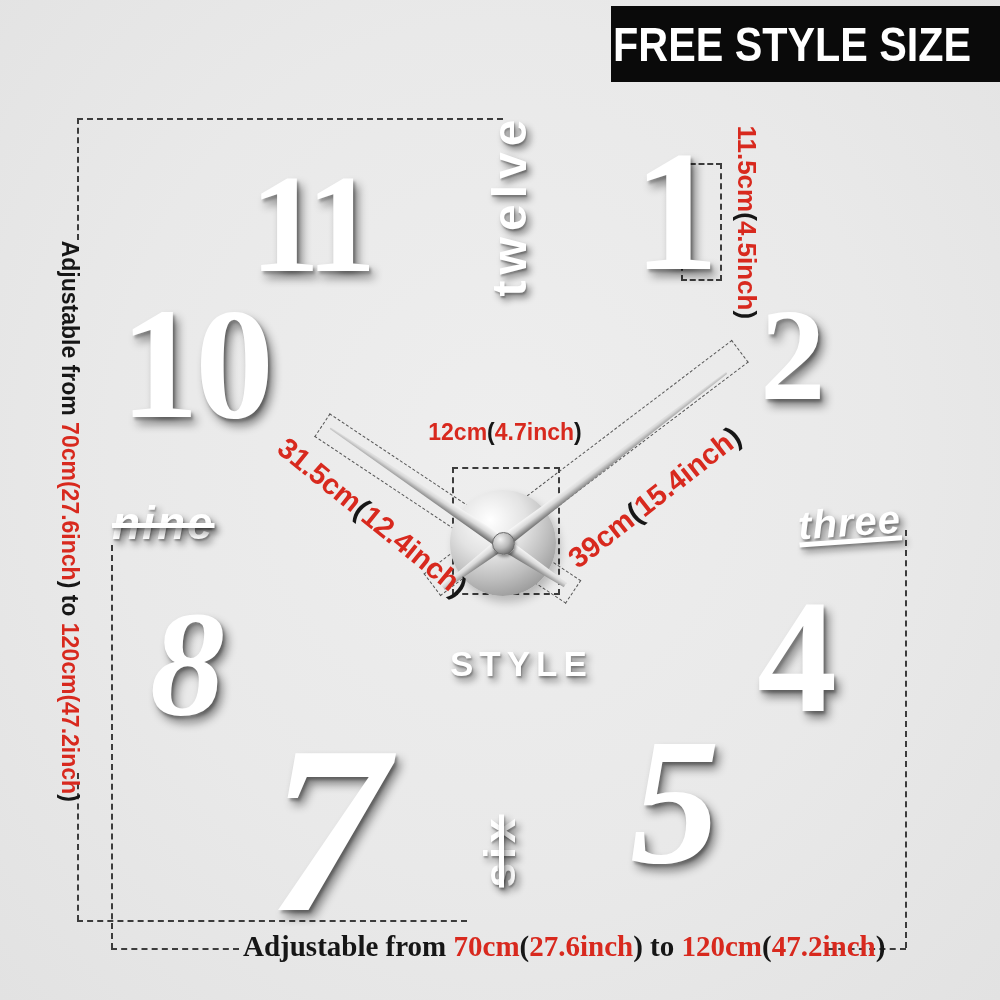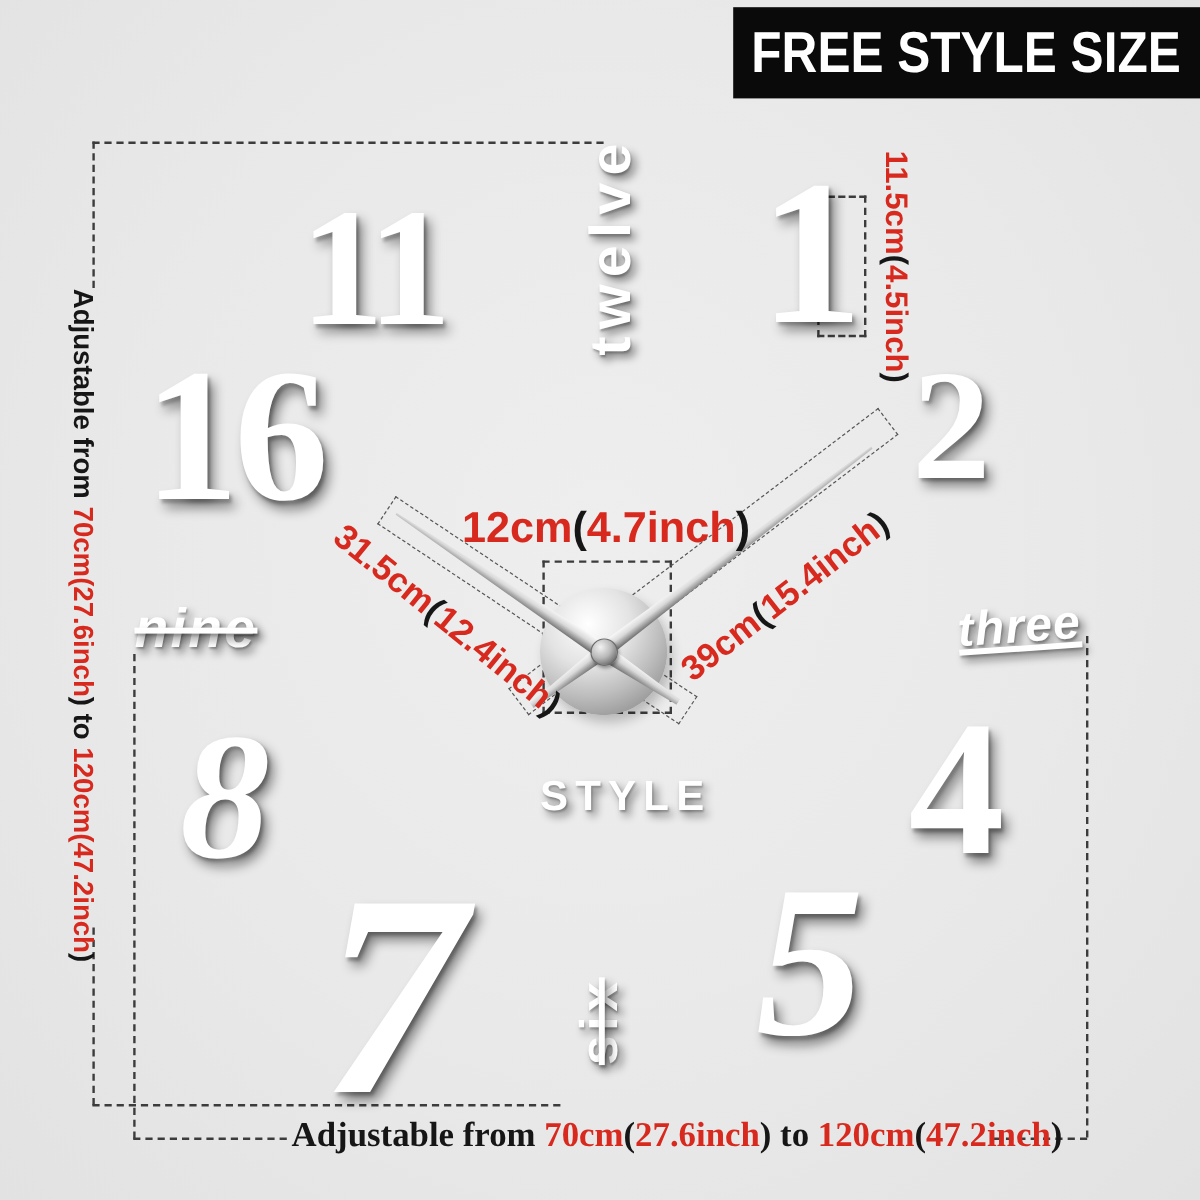--- a/index.html
+++ b/index.html
@@ -5,21 +5,21 @@
   :root { --red:#d8291e; --blk:#161616; --dash:#3c3c3c; }
   html,body{margin:0;padding:0;}
   #stage{
     position:relative; width:1000px; height:1000px; overflow:hidden;
     background: radial-gradient(ellipse at 50% 45%, #eeeeee 0%, #e9e9e9 55%, #e2e2e2 100%);
     font-family:"Liberation Sans", sans-serif;
   }
   
   .banner{
     position:absolute; left:611px; top:6px; width:389px; height:76px;
-    background:#0a0a0a; display:flex; align-items:center; justify-content:center;
+    background:#0a0a0a; display:flex; align-items:center; justify-content:flex-end;
   }
   .banner span{
     color:#fff; font-weight:bold; font-size:48px; white-space:nowrap;
     transform:scaleX(.86); letter-spacing:0px;
   }
   
   .dash-h{position:absolute; height:0; border-top:2px dashed var(--dash);}
   .dash-v{position:absolute; width:0; border-left:2px dashed var(--dash);}
   .dash-box{position:absolute; border:2px dashed var(--dash);}
   .dash-band{position:absolute; border:1px dashed #555; transform-origin:0 50%;}
@@ -84,31 +84,31 @@
     <div class="body" style="background:linear-gradient(to bottom,#fdfdfd 0%,#d9d9d9 45%,#8d8d8d 80%,#5f5f5f 100%); clip-path:polygon(0 32%, 21% 4%, 100% 44%, 100% 58%, 21% 96%, 0 68%); box-shadow:2px 3px 5px rgba(0,0,0,.3);"></div>
   </div>
   <div class="hand" style="left:330px; top:421px; width:283px; height:14px; transform:rotate(33.7deg);">
     <div class="body" style="background:linear-gradient(to bottom,#fdfdfd 0%,#d9d9d9 45%,#8d8d8d 80%,#5f5f5f 100%); clip-path:polygon(0 44%, 73% 2%, 100% 30%, 100% 70%, 73% 98%, 0 56%); box-shadow:2px 3px 5px rgba(0,0,0,.3);"></div>
   </div>
   <div class="pin"></div>
 
   <div class="num" style="left:250px; top:154px; font-size:140px; letter-spacing:-6px;">11</div>
   <div class="word vert" style="left:416px; top:180px; width:190px; height:50px; font-size:48px; letter-spacing:6px; transform:rotate(-90deg); text-align:center;">twelve</div>
   <div class="num" style="left:633px; top:125px; font-size:172px;">1</div>
-  <div class="num" style="left:120px; top:285px; font-size:158px; letter-spacing:-4px;">16</div>
+  <div class="num" style="left:120px; top:285px; font-size:158px; letter-spacing:-4px;">10</div>
   <div class="num" style="left:760px; top:289px; font-size:131px;">2</div>
   <div class="word strike" style="left:112px; top:500px; font-size:46px; letter-spacing:2px;font-style:italic;">nine</div>
   <div class="word under" style="left:798px; top:502px; font-size:40px; letter-spacing:1px; font-style:italic; transform:rotate(-4deg);">three</div>
   <div class="numi" style="left:150px; top:589px; font-size:150px;">8</div>
   <div class="num" style="left:757px; top:577px; font-size:160px;">4</div>
   <div class="numi" style="left:268px; top:709px; font-size:240px;">7</div>
   <div class="word vert strike" style="left:455px; top:826px; width:96px; height:50px; font-size:44px; letter-spacing:4px; transform:rotate(-90deg); text-align:center;">six</div>
   <div class="numi" style="left:630px; top:712px; font-size:180px;">5</div>
   <div class="word" style="left:450px; top:646px; font-size:35px; letter-spacing:6px;">STYLE</div>
 
-  <div class="meas" style="left:360px; top:420px; width:290px; font-size:36px;"><span class="red">12cm</span><span class="blk">(</span><span class="red">4.7inch</span><span class="blk">)</span></div>
+  <div class="meas" style="left:360px; top:420px; width:290px; font-size:23px;"><span class="red">12cm</span><span class="blk">(</span><span class="red">4.7inch</span><span class="blk">)</span></div>
   <div class="meas" style="left:242px; top:502px; width:260px; font-size:29px; transform:rotate(39deg);"><span class="red">31.5cm</span><span class="blk">(</span><span class="red">12.4inch</span><span class="blk">)</span></div>
   <div class="meas" style="left:540px; top:482px; width:230px; font-size:29px; transform:rotate(-38deg);"><span class="red">39cm</span><span class="blk">(</span><span class="red">15.4inch</span><span class="blk">)</span></div>
   <div class="meas" style="left:647px; top:208px; width:200px; font-size:26px; transform:rotate(90deg);"><span class="red">11.5cm</span><span class="blk">(</span><span class="red">4.5inch</span><span class="blk">)</span></div>
   <div class="meas" style="left:-197px; top:494px; width:532px; font-size:23px; transform:rotate(90deg);"><span class="blk">Adjustable from </span><span class="red">70cm(27.6inch</span><span class="blk">) to </span><span class="red">120cm(47.2inch</span><span class="blk">)</span></div>
   <div class="meas" style="left:243px; top:931px; width:580px; font-size:29px;font-family:Liberation Serif, serif;"><span class="blk">Adjustable from </span><span class="red">70cm</span><span class="blk">(</span><span class="red">27.6inch</span><span class="blk">) to </span><span class="red">120cm</span><span class="blk">(</span><span class="red">47.2inch</span><span class="blk">)</span></div>
 
 </div>
 
 </body></html>

